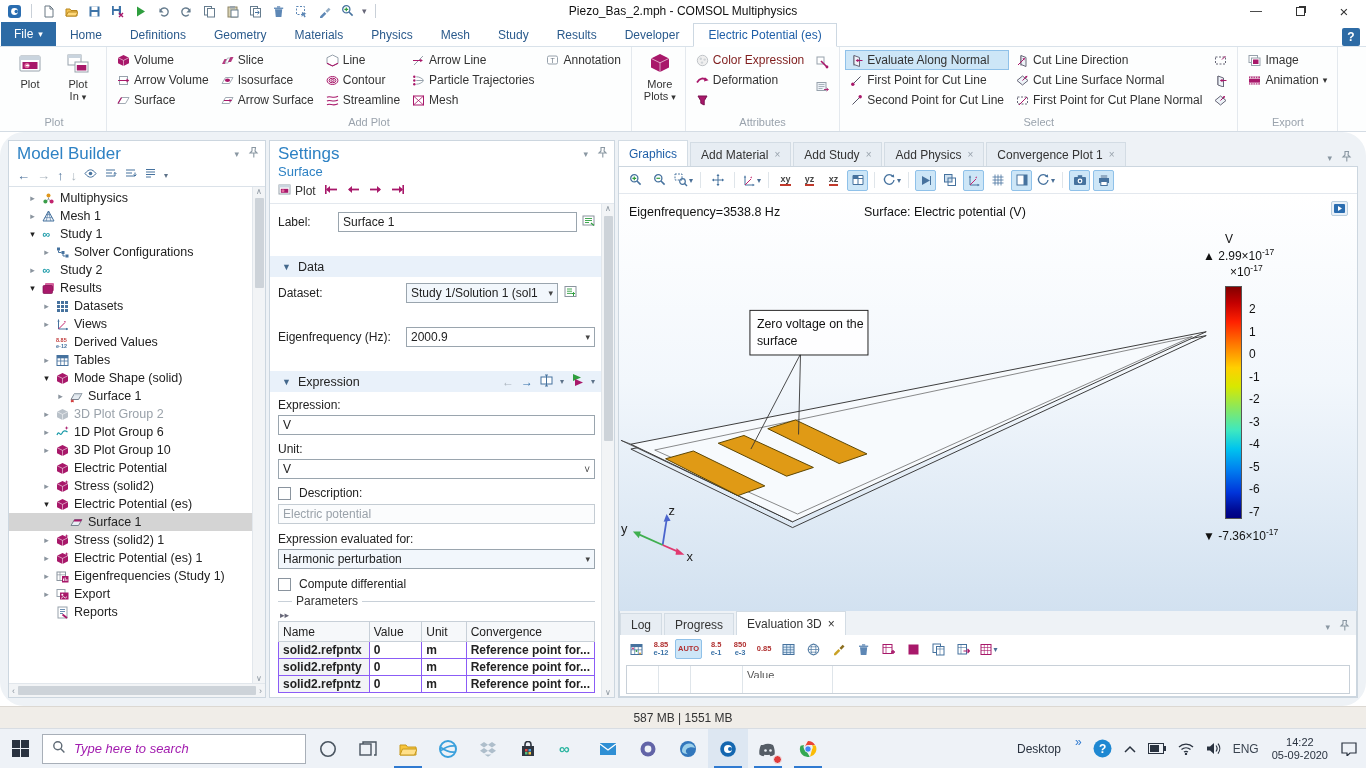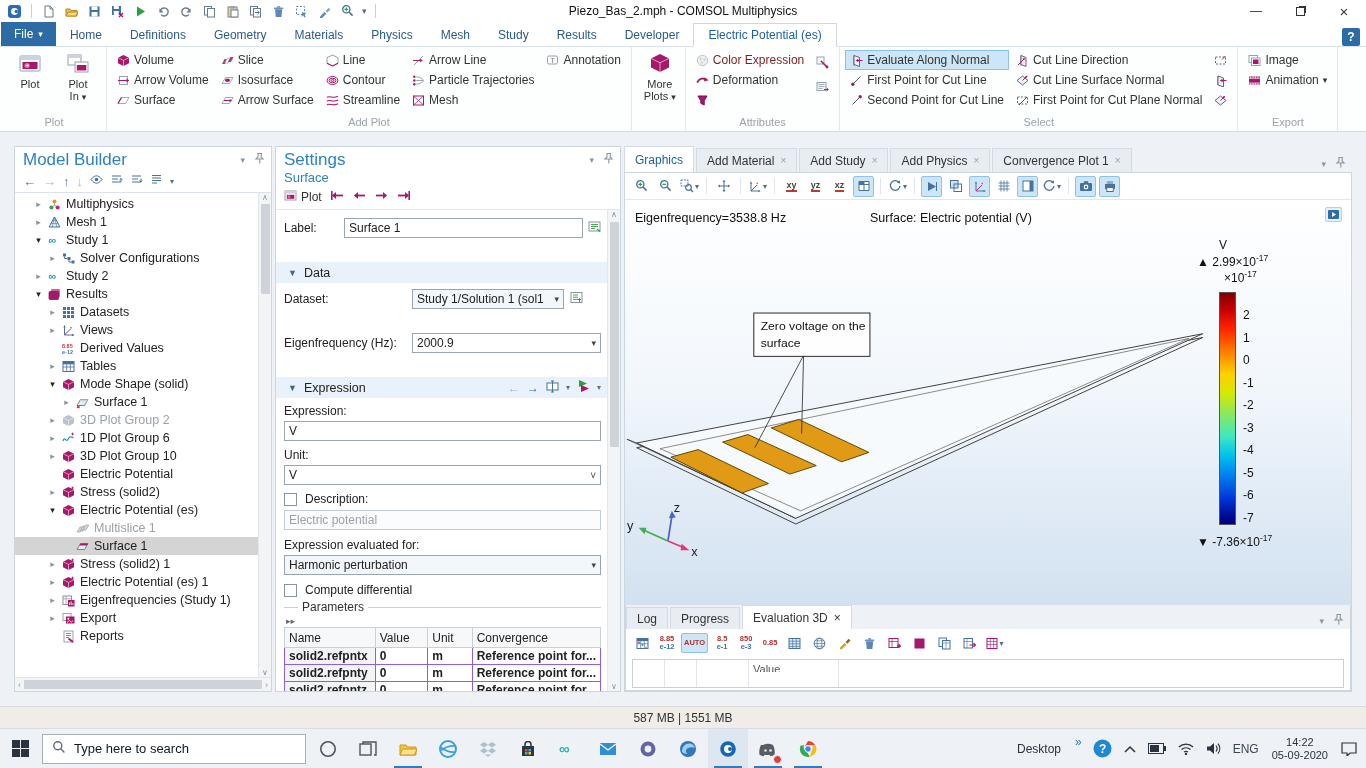--- a/index.html
+++ b/index.html
@@ -25,21 +25,21 @@
   .rgc{flex:1;display:flex;gap:2px;align-items:flex-start;}
   .rglabel{text-align:center;color:#9aa3ad;font-size:11px;height:16px;line-height:15px;}
   .bigbtn{width:46px;display:flex;flex-direction:column;align-items:center;justify-content:flex-start;padding-top:3px;gap:2px;height:62px;}
   .bigbtn .bl{font-size:11px;text-align:center;line-height:12px;color:#333;}
   .rcol{display:flex;flex-direction:column;}
   .ritem{display:flex;align-items:center;gap:4px;height:20px;padding:0 4px;font-size:12px;white-space:nowrap;color:#333;border:1px solid transparent;}
   .ritem.sel{background:#cde6f7;border:1px solid #8fc1e9;}
   .ritem.dis{color:#7f1d1d;}
   .caret{font-size:9px;color:inherit;}
   
-  .main{flex:1;display:flex;background:#eef2f6;padding:14px;gap:3px;min-height:0;}
+  .main{flex:1;display:flex;background:#eef2f6;padding:8px;gap:3px;min-height:0;border-radius:24px;}
   .panel{background:#fff;border:1px solid #ccd6df;display:flex;flex-direction:column;min-height:0;}
   .mb{width:258px;flex:0 0 258px;}
   .st{width:346px;flex:0 0 346px;}
   .phead{display:flex;align-items:center;padding:3px 6px 0 8px;}
   .ptitle{color:#2e82c4;font-size:17px;flex:1;}
   .phico{display:flex;gap:8px;color:#8a97a2;align-items:center;}
   .mtb{display:flex;align-items:center;gap:7px;padding:3px 8px;color:#4a7099;font-size:13px;}
   .mtb .g{color:#aab4bd;}
   .treewrap{flex:1;border-top:1px solid #dbe2e9;position:relative;overflow:hidden;display:flex;}
   .tree{flex:1;padding-top:2px;overflow:hidden;}
@@ -118,21 +118,21 @@
   
   .statusbar{height:22px;flex:0 0 22px;background:#f0ede8;border-top:1px solid #dcd8d2;display:flex;align-items:center;justify-content:center;font-size:12px;color:#333;}
   
   .taskbar{height:40px;flex:0 0 40px;background:#eef2f7;border-top:1px solid #d8dde3;display:flex;align-items:center;}
   .tbleft{display:flex;align-items:center;height:100%;}
   .tbtn{width:40px;height:40px;display:flex;align-items:center;justify-content:center;position:relative;}
   .tbtn.active{background:#dde7f2;}
   .tbtn.active::after,.tbtn.under::after{content:"";position:absolute;left:6px;right:6px;bottom:0;height:3px;background:#2f7ad1;}
   .badge{position:absolute;right:6px;bottom:5px;width:9px;height:9px;border-radius:50%;background:#e03c3c;border:1.5px solid #eef2f7;}
   .searchbox{width:264px;height:30px;background:#fff;border:1px solid #a8afb8;display:flex;align-items:center;gap:8px;padding:0 9px;margin:0 2px;}
-  .searchbox .ph{color:#0f172a;font-size:13px;}
+  .searchbox .ph{color:#a21caf;font-size:13px;font-style:italic;}
   .tbright{margin-left:auto;display:flex;align-items:center;height:100%;gap:2px;padding-right:4px;}
   .trayi{display:flex;align-items:center;justify-content:center;height:40px;padding:0 5px;color:#3a4450;}
   .clock{font-size:11px;text-align:center;line-height:13px;color:#2a3340;padding:0 6px;}
   .desktoplbl{font-size:12px;color:#2a3340;padding:0 8px;}
   .chev{color:#2f7ad1;font-size:12px;position:relative;top:-7px;padding:0 4px;}
 </style>
 </head>
 <body>
 
 <div class="app">
@@ -886,31 +886,20 @@
             </div>
             <div class="trow" style="padding-left: 32px;">
               <span class="texp e">▾</span>
               <span class="tico" style="display: inline-flex;">
                 <svg width="13" height="13" viewBox="0 0 13 13">
                   <path d="M6.5 1L12 3.7v5.6L6.5 12 1 9.3V3.7z" fill="#a8186a"></path>
                   <path d="M1 3.7l5.5 2.7L12 3.7M6.5 6.4V12" stroke="rgba(255,255,255,.6)" fill="none" stroke-width=".9"></path>
                 </svg>
               </span>
               <span class="tl">Electric Potential (es)</span>
-            </div>
-            <div class="trow dis" style="padding-left: 46px;">
-              <span class="texp"></span>
-              <span class="tico" style="display: inline-flex;">
-                <svg width="13" height="13" viewBox="0 0 13 13">
-                  <path d="M1 10L4 5h3L4 10z" fill="#d4dae0" stroke="#9aa4ac" stroke-width=".7"></path>
-                  <path d="M4 9L7 4h3L7 9z" fill="#c6cdd4" stroke="#9aa4ac" stroke-width=".7"></path>
-                  <path d="M7 8l3-5h3l-3 5z" fill="#d4dae0" stroke="#9aa4ac" stroke-width=".7"></path>
-                </svg>
-              </span>
-              <span class="tl">Multislice 1</span>
             </div>
             <div class="trow sel" style="padding-left: 46px;">
               <span class="texp"></span>
               <span class="tico" style="display: inline-flex;">
                 <svg width="13" height="13" viewBox="0 0 13 13">
                   <path d="M1 9.5L4.5 3.5H12L8.5 9.5z" fill="#e8eef4" stroke="#6b7884" stroke-width=".9"></path>
                   <path d="M4.5 3.5H12l-1.1 2H3.4z" fill="#a8186a"></path>
                 </svg>
               </span>
               <span class="tl">Surface 1</span>

